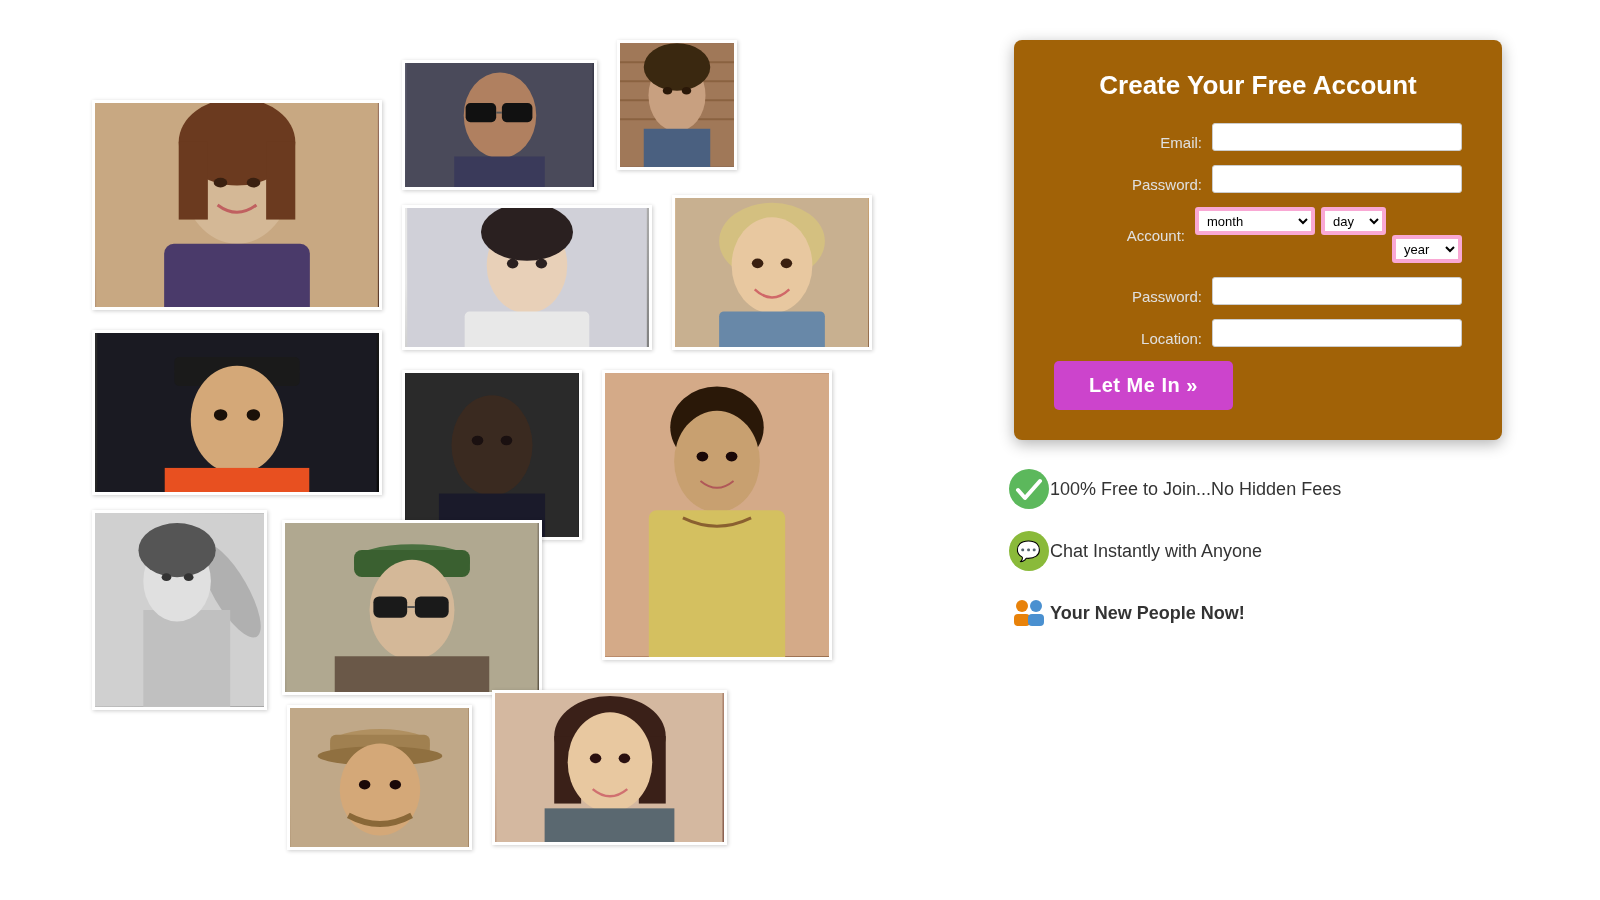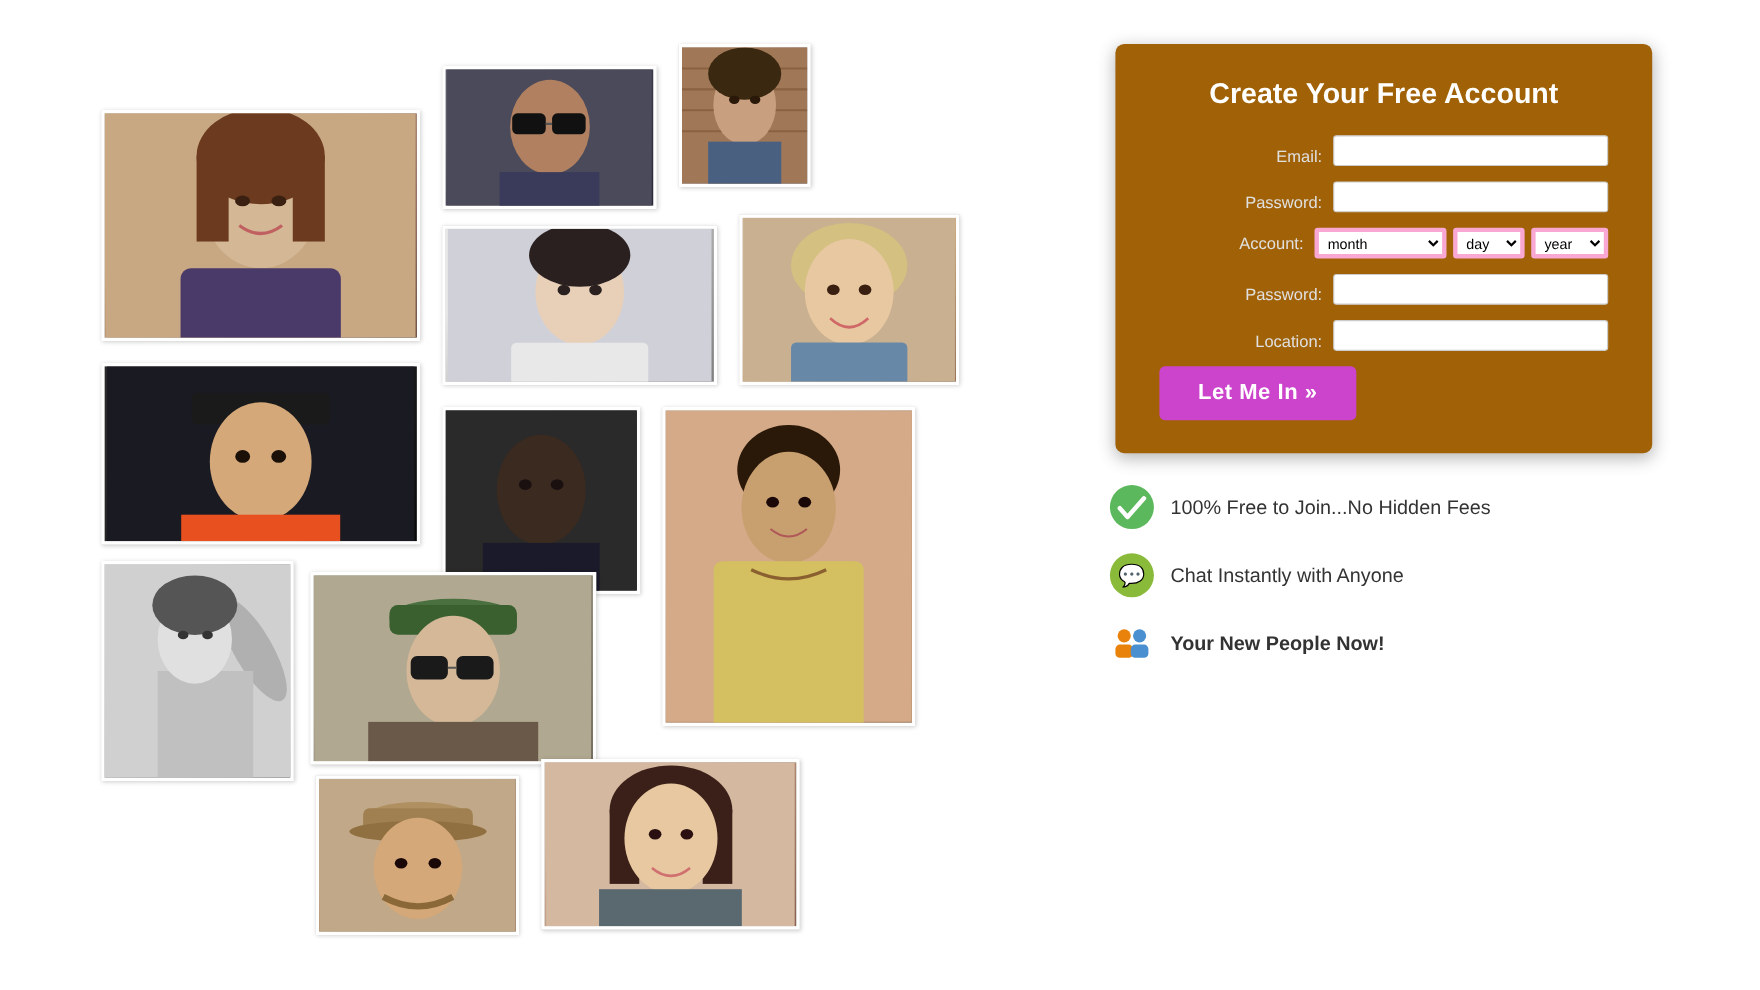--- a/index.html
+++ b/index.html
@@ -166,21 +166,21 @@
       border: 4px solid #f9a8d4;
       border-radius: 3px;
       height: 28px;
       font-size: 13px;
       padding: 0 4px;
       cursor: pointer;
     }
 
     .month-select { width: 120px; }
     .day-select { width: 65px; }
-    .year-select { width: 70px; }
+    .year-select { width: 70px; margin-top: 28px; }
 
     .gender-row {
       display: flex;
       align-items: center;
       margin-bottom: 14px;
       justify-content: flex-end;
     }
 
     .gender-options {
       display: flex;
@@ -226,21 +226,20 @@
     .features-list {
       margin-top: 28px;
       width: 520px;
       padding: 0 10px;
     }
 
     .feature-item {
       display: flex;
       align-items: center;
       margin-bottom: 20px;
-      gap: 14px;
     }
 
     .feature-icon {
       width: 42px;
       height: 42px;
       flex-shrink: 0;
       display: flex;
       align-items: center;
       justify-content: center;
       font-size: 28px;

